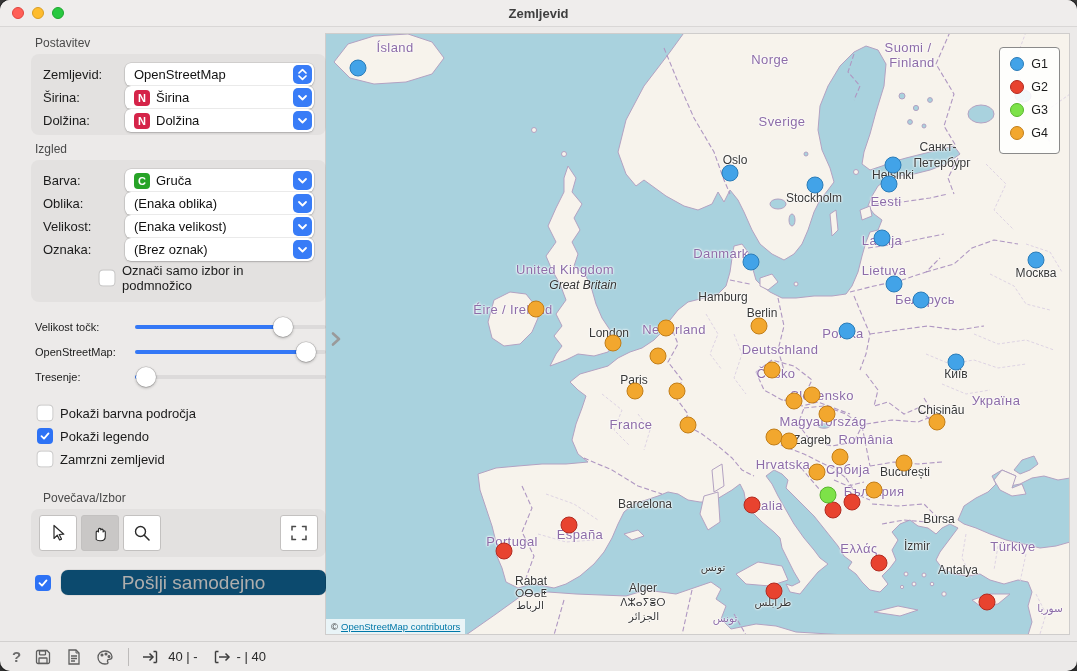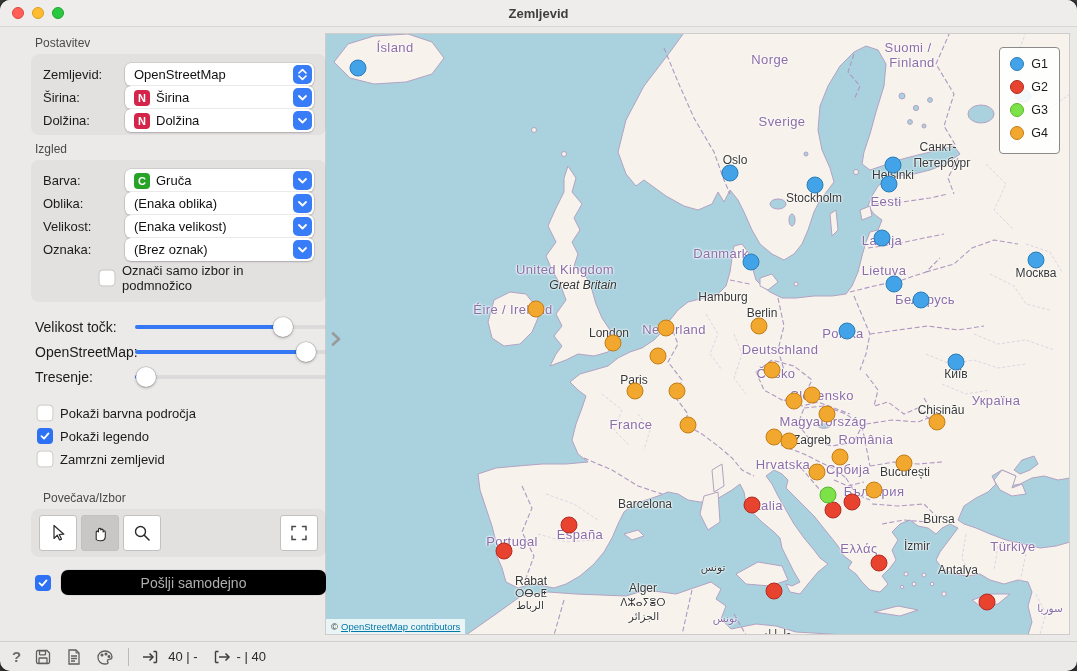--- a/index.html
+++ b/index.html
@@ -37,36 +37,36 @@
          box-shadow:0 0 0 .5px rgba(0,0,0,.25) inset,0 0 0 .5px rgba(0,0,0,.1);
          display:flex;align-items:center;justify-content:center;}
   .check svg{display:none;}
   .check.checked{background:#2D72F5;box-shadow:none;}
   .check.checked svg{display:block;}
   .optrow{display:flex;align-items:center;gap:7px;font-size:13px;color:#1b1b1b;margin:0 0 7px 16px;}
   .subcheck{display:flex;align-items:center;gap:7px;font-size:13px;color:#1b1b1b;margin:2px 0 6px 62px;}
   
   .sliders{margin:12px 21px 0 14px;}
   .slrow{display:grid;grid-template-columns:100px 1fr;align-items:center;height:25px;}
-  .slrow label{font-size:14px;color:#1b1b1b;}
+  .slrow label{font-size:11px;color:#1b1b1b;}
   .slider{position:relative;height:20px;}
   .slider .track{position:absolute;left:0;right:0;top:8px;height:4px;border-radius:2px;background:#DCDADA;}
   .slider .fill{position:absolute;left:0;top:8px;height:4px;border-radius:2px;background:#3478F6;}
   .slider .thumb{position:absolute;top:0;width:20px;height:20px;border-radius:50%;background:#fff;
                  box-shadow:0 0 0 .5px rgba(0,0,0,.18),0 1px 3px rgba(0,0,0,.3);}
   .optblock{margin-top:16px;}
   
   .toolbox{background:#E3E1E0;border-radius:8px;margin:4px 21px 0 10px;padding:6px 8px;display:flex;gap:4px;align-items:center;}
   .toolbtn{width:38px;height:36px;background:#fff;border:1px solid #C3C1C0;border-radius:3px;
            display:flex;align-items:center;justify-content:center;padding:0;}
   .toolbtn.active{background:#C9C7C6;}
   .toolbtn.last{margin-left:auto;}
   
   .sendrow{display:flex;align-items:center;gap:10px;margin:13px 21px 0 14px;}
-  .sendbtn{flex:1;height:25px;border:none;border-radius:7px;background:#000000;color:#AFAEAD;font-size:14px;
+  .sendbtn{flex:1;height:25px;border:none;border-radius:7px;background:#0c4a6e;color:#AFAEAD;font-size:19px;
            box-shadow:0 0 0 .5px rgba(0,0,0,.12);font-family:inherit;}
   
   .splitter{position:absolute;left:309px;top:302px;width:16px;height:20px;display:flex;align-items:center;z-index:5;}
   
   .statusbar{flex:0 0 30px;border-top:1px solid #D2D0CF;display:flex;align-items:center;gap:13px;padding:0 12px;}
   .sb-sep{width:1px;height:18px;background:#BDBBBA;}
   .sb-summary{display:flex;align-items:center;gap:6px;font-size:13px;color:#2b2b2b;}
   
   .maparea{position:absolute;left:326px;top:7px;width:743px;height:600px;background:#A9D2DE;overflow:hidden;
            box-shadow:0 0 0 1px rgba(0,0,0,.12);}
@@ -451,21 +451,21 @@
           <div class="maplabel country" style="left: 687px; top: 512px;">Türkiye</div>
           <div class="maplabel city" style="left: 632px; top: 536px;">Antalya</div>
           <div class="maplabel city" style="left: 205px; top: 547px;">Rabat</div>
           <div class="maplabel city small" style="left: 205px; top: 559px;">ⵔⴱⴰⵟ</div>
           <div class="maplabel city small" style="left: 204px; top: 571px;">الرباط</div>
           <div class="maplabel city" style="left: 317px; top: 554px;">Alger</div>
           <div class="maplabel city small" style="left: 317px; top: 568px;">ⴷⵣⴰⵢⴻⵔ</div>
           <div class="maplabel city small" style="left: 318px; top: 582px;">الجزائر</div>
           <div class="maplabel city small" style="left: 387px; top: 533px;">تونس</div>
           <div class="maplabel country small" style="left: 399px; top: 584px;">تونس</div>
-          <div class="maplabel city small" style="left: 447px; top: 599px; text-align: right;">طرابلس</div>
+          <div class="maplabel city small" style="left: 447px; top: 568px; text-align: right;">طرابلس</div>
           <div class="maplabel country small" style="left: 724px; top: 574px;">سوريا</div>
         </div>
       <div id="map-points">
           <div class="dot" style="left: 32px; top: 34px; background: rgb(66, 163, 232); border: 1px solid rgb(43, 124, 184);"></div>
           <div class="dot" style="left: 404px; top: 139px; background: rgb(66, 163, 232); border: 1px solid rgb(43, 124, 184);"></div>
           <div class="dot" style="left: 489px; top: 151px; background: rgb(66, 163, 232); border: 1px solid rgb(43, 124, 184);"></div>
           <div class="dot" style="left: 567px; top: 131px; background: rgb(66, 163, 232); border: 1px solid rgb(43, 124, 184);"></div>
           <div class="dot" style="left: 563px; top: 150px; background: rgb(66, 163, 232); border: 1px solid rgb(43, 124, 184);"></div>
           <div class="dot" style="left: 556px; top: 204px; background: rgb(66, 163, 232); border: 1px solid rgb(43, 124, 184);"></div>
           <div class="dot" style="left: 425px; top: 228px; background: rgb(66, 163, 232); border: 1px solid rgb(43, 124, 184);"></div>

